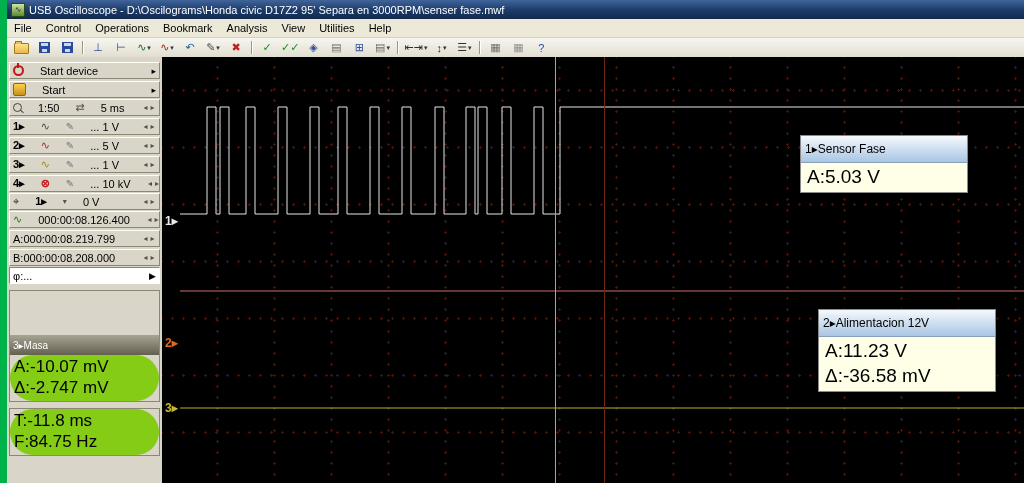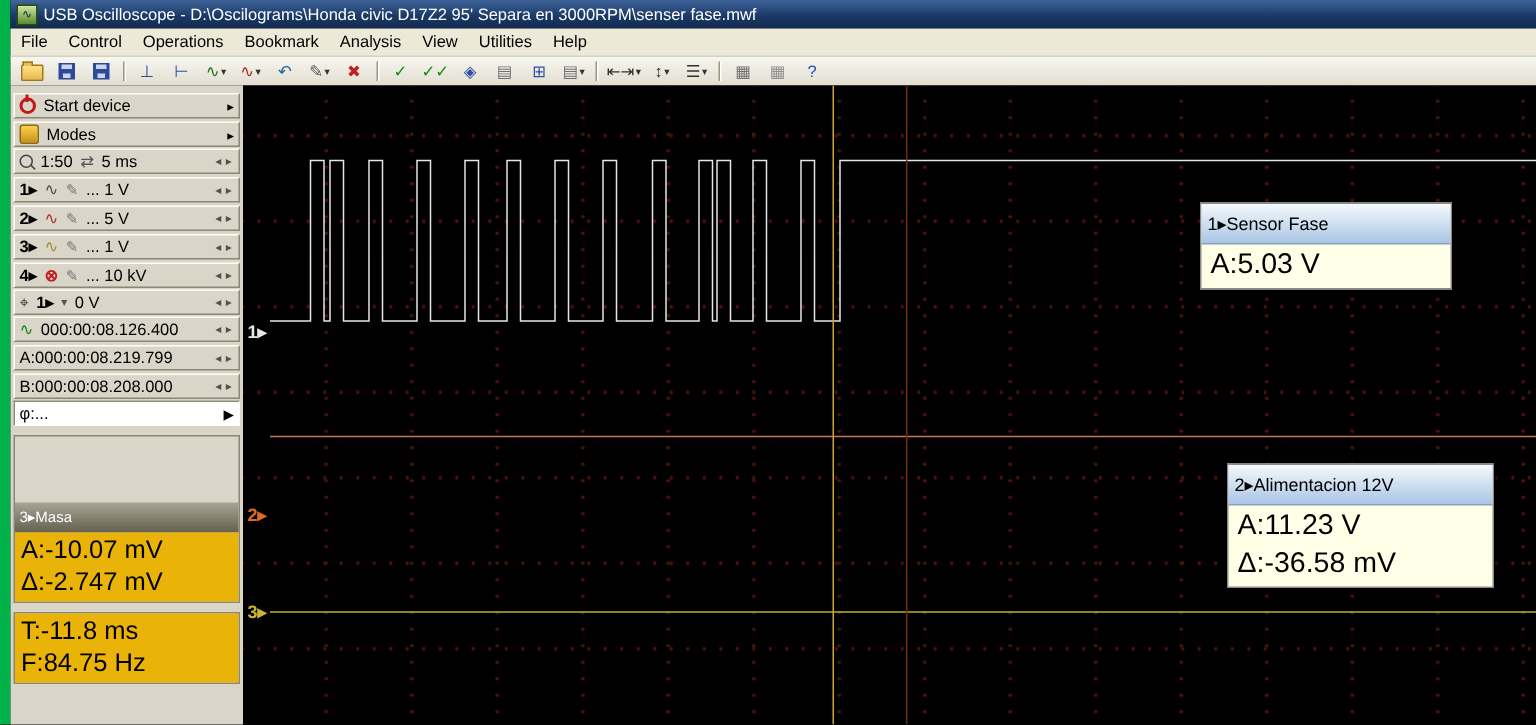--- a/index.html
+++ b/index.html
@@ -32,21 +32,21 @@
                background:#e8c05a;border:1px solid #a07818;border-bottom:none;}
   .icon-disk{width:11px;height:11px;background:#2a4a9a;position:relative;}
   .icon-disk::before{content:"";position:absolute;top:1px;left:2px;width:7px;height:3px;background:#cdd6ea;}
   .icon-disk::after{content:"";position:absolute;bottom:1px;left:3px;width:5px;height:3px;background:#cdd6ea;}
 
   
   .content{flex:1;display:flex;min-height:0;}
   .sidebar{width:155px;flex:0 0 155px;background:#d9d5c9;box-sizing:border-box;padding:3px 1px;
            font-size:11px;color:#000;overflow:hidden;}
   .row{display:flex;align-items:center;height:17px;margin:2px 1px 0;background:#d9d5c9;
-       border:1px solid;border-color:#fffef4 #8a8775 #8a8775 #fffef4;padding:0 3px;gap:5px;
+       border:1px solid;border-color:#fffef4 #8a8775 #8a8775 #fffef4;padding:0 3px;gap:16px;
        box-sizing:border-box;white-space:nowrap;}
   .row.gap{margin-top:1px;}
   .row .arrow-right{margin-left:auto;font-size:9px;color:#000;}
   .spin{margin-left:auto;display:flex;color:#55524a;font-size:8px;line-height:8px;}
   .spin span{width:7px;text-align:center;}
   .icon-power{width:11px;height:11px;border:2px solid #c41818;border-radius:50%;box-sizing:border-box;
               position:relative;flex:0 0 auto;}
   .icon-power::after{content:"";position:absolute;left:2px;top:-4px;width:2px;height:5px;background:#c41818;}
   .icon-modes{width:11px;height:11px;background:linear-gradient(#ffd24a,#c89018);border:1px solid #8a6a10;
               border-radius:2px;flex:0 0 auto;}
@@ -54,21 +54,21 @@
   .lens::after{content:"";position:absolute;width:4px;height:1px;background:#444;
                transform:rotate(45deg);right:-3px;bottom:-1px;}
   .ch-num{font-weight:bold;}
   .ch-wave{font-size:11px;}
   .pencil{color:#777;font-size:10px;}
   .mono-val{font-size:11px;letter-spacing:0;}
   .phi-row{background:#fff;border-color:#8a8775 #fffef4 #fffef4 #8a8775;}
   .panel{margin:6px 1px 0;border:1px solid #8a8775;}
   .panel-title{height:20px;background:linear-gradient(#a7a495,#63604f);color:#fff;font-size:10px;
                display:flex;align-items:center;padding:0 3px;margin-top:44px;}
-  .panel-body{background:#eab308;padding:1px 4px 3px;font-size:17px;line-height:21px;color:#000;}
+  .panel-body{background:#84cc16;padding:1px 4px 3px;font-size:17px;line-height:21px;color:#000;border-radius:23px;}
 
   
   .plot{flex:1;position:relative;background:#000;overflow:hidden;}
   .plot-grid{position:absolute;inset:0;
     background-image:radial-gradient(circle,#471408 1px,transparent 1.4px),
                      radial-gradient(circle,#471408 1px,transparent 1.4px);
     background-size:57px 11px,11px 57px;background-position:27px 5px,27px 5px;}
   .trace-svg{position:absolute;inset:0;}
   .cursor-line{position:absolute;top:0;bottom:0;width:1px;}
   .marker{position:absolute;left:3px;font-size:12px;font-weight:bold;line-height:12px;}
@@ -188,21 +188,21 @@
     <div class="sidebar">
 
       <div class="row">
         <span class="icon-power"></span>
         <span>Start device</span>
         <span class="arrow-right">▸</span>
       </div>
 
       <div class="row">
         <span class="icon-modes"></span>
-        <span>Modes</span>
+        <span>Start</span>
         <span class="arrow-right">▸</span>
       </div>
 
       <div class="row gap">
         <span class="lens"></span>
         <span>1:50</span>
         <span style="color:#555">⇄</span>
         <span>5 ms</span>
         <span class="spin">
             <span>◂</span>

